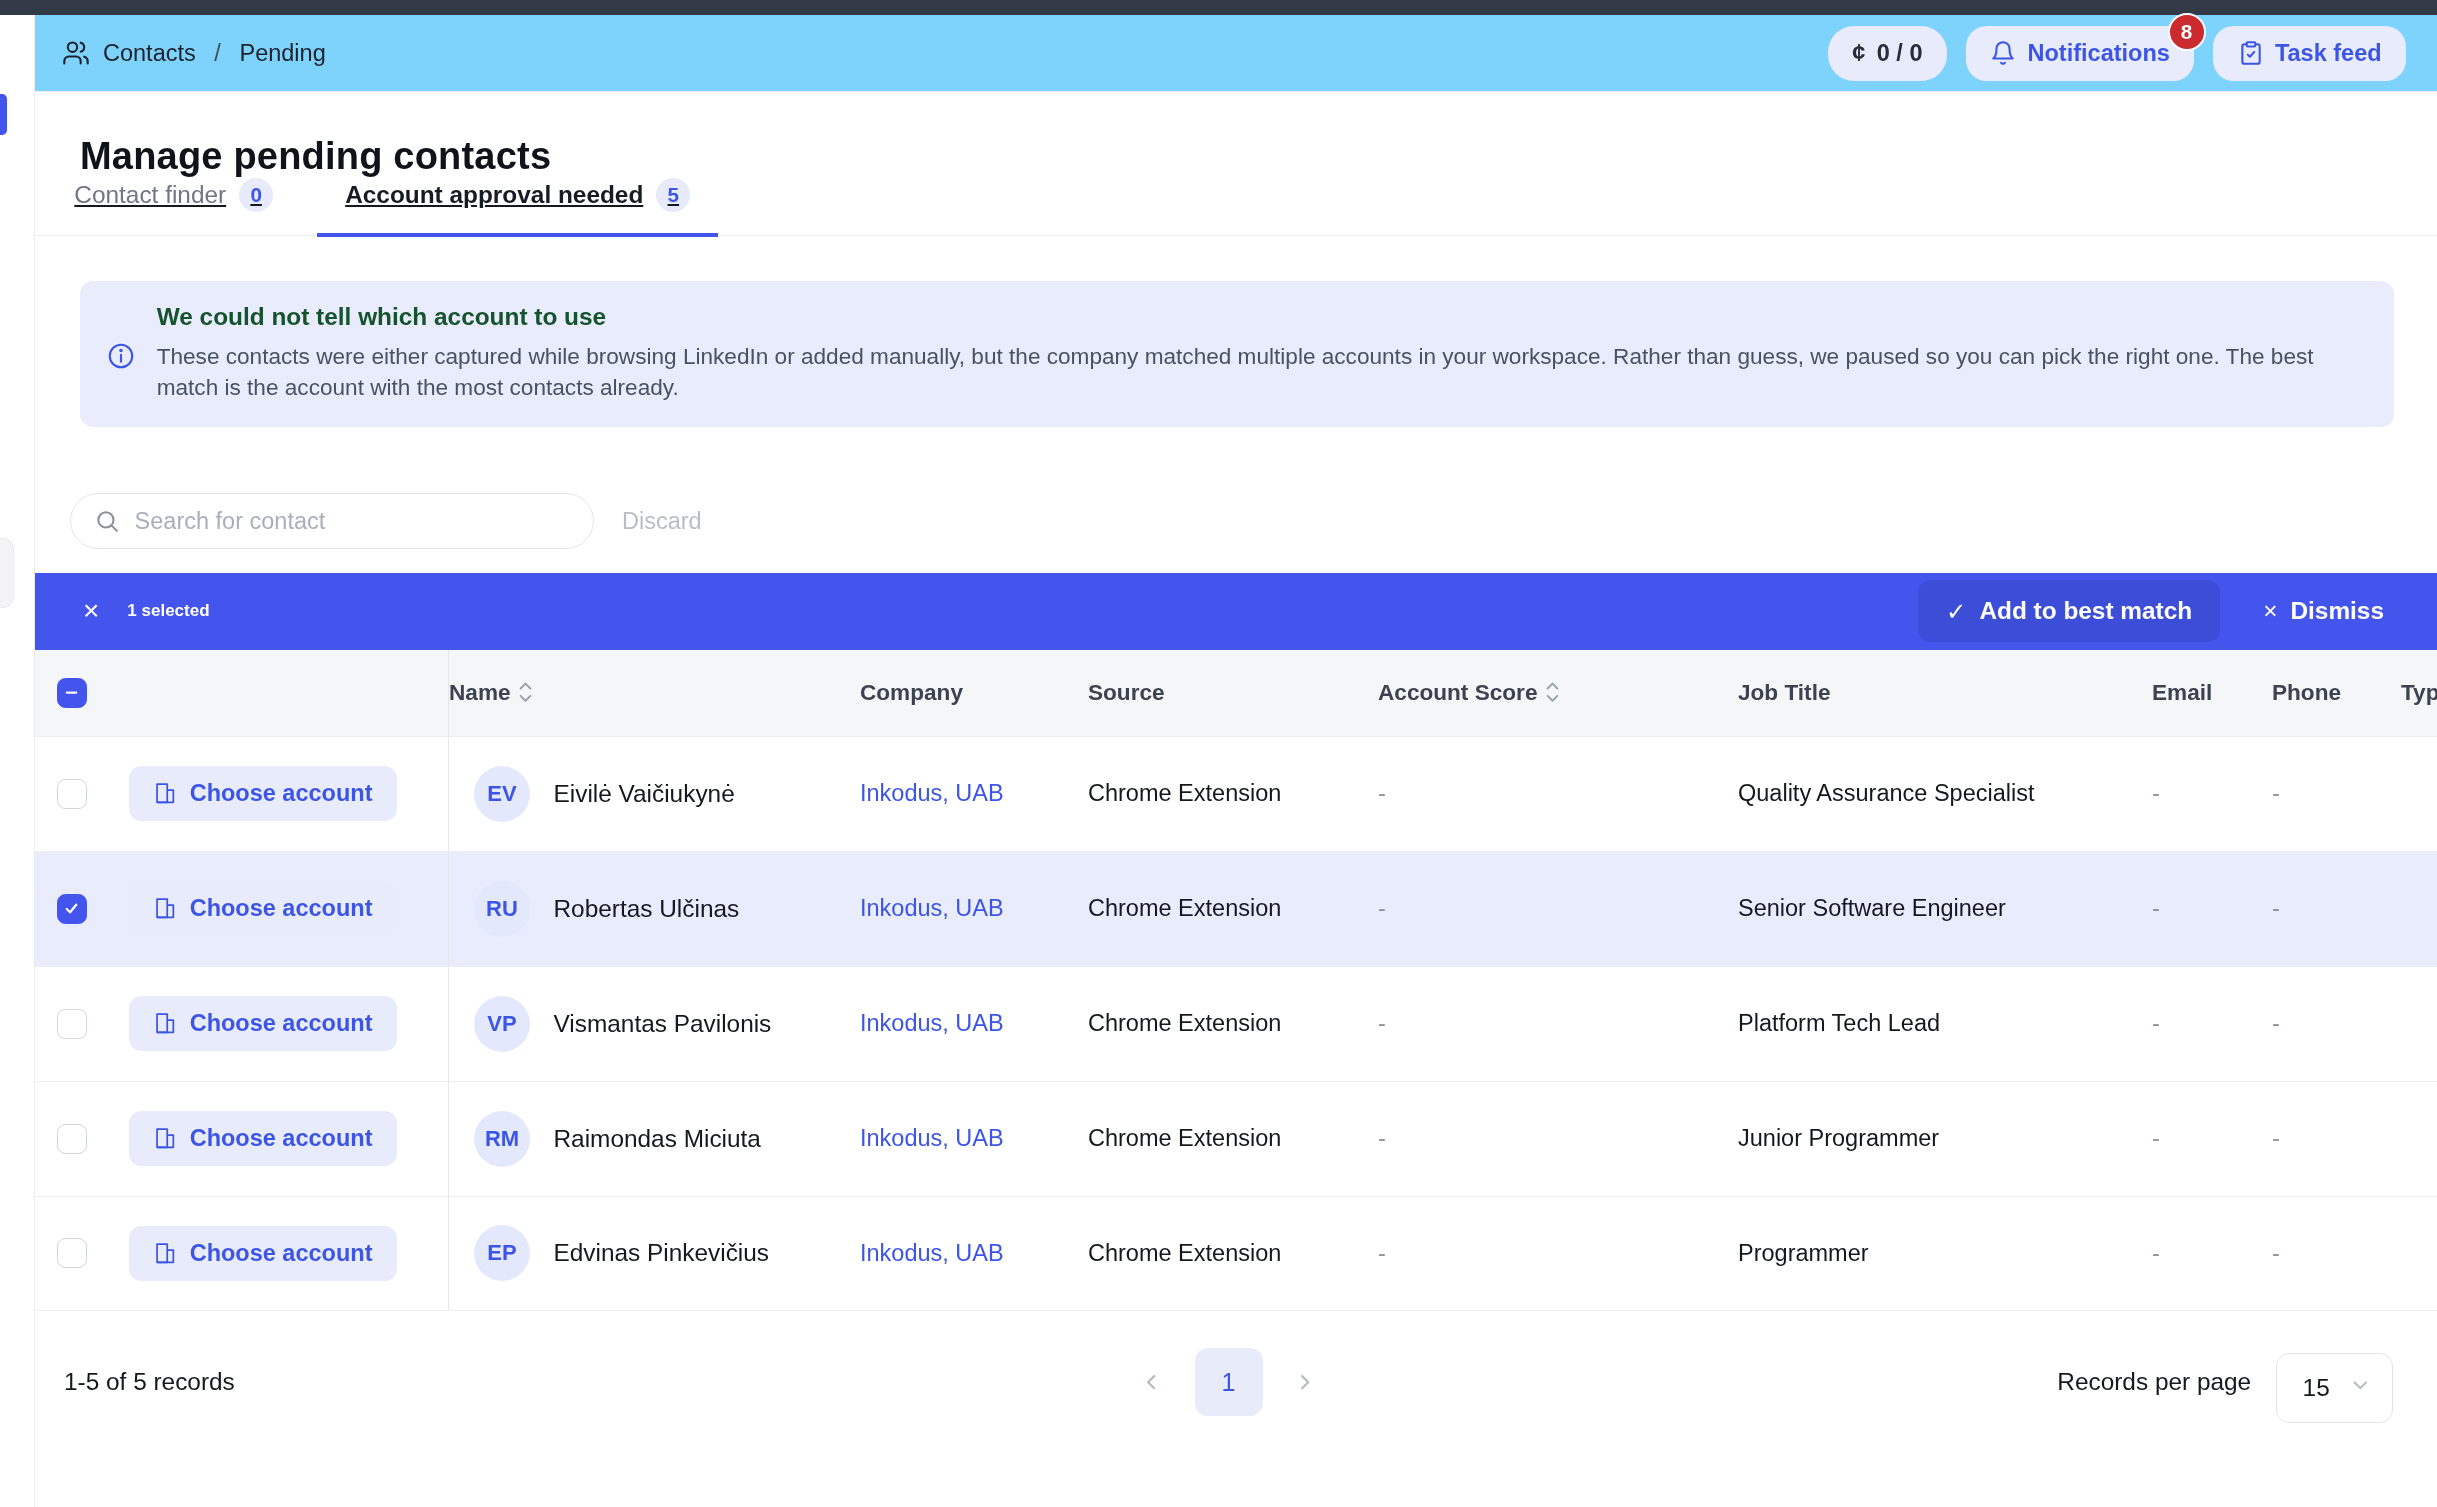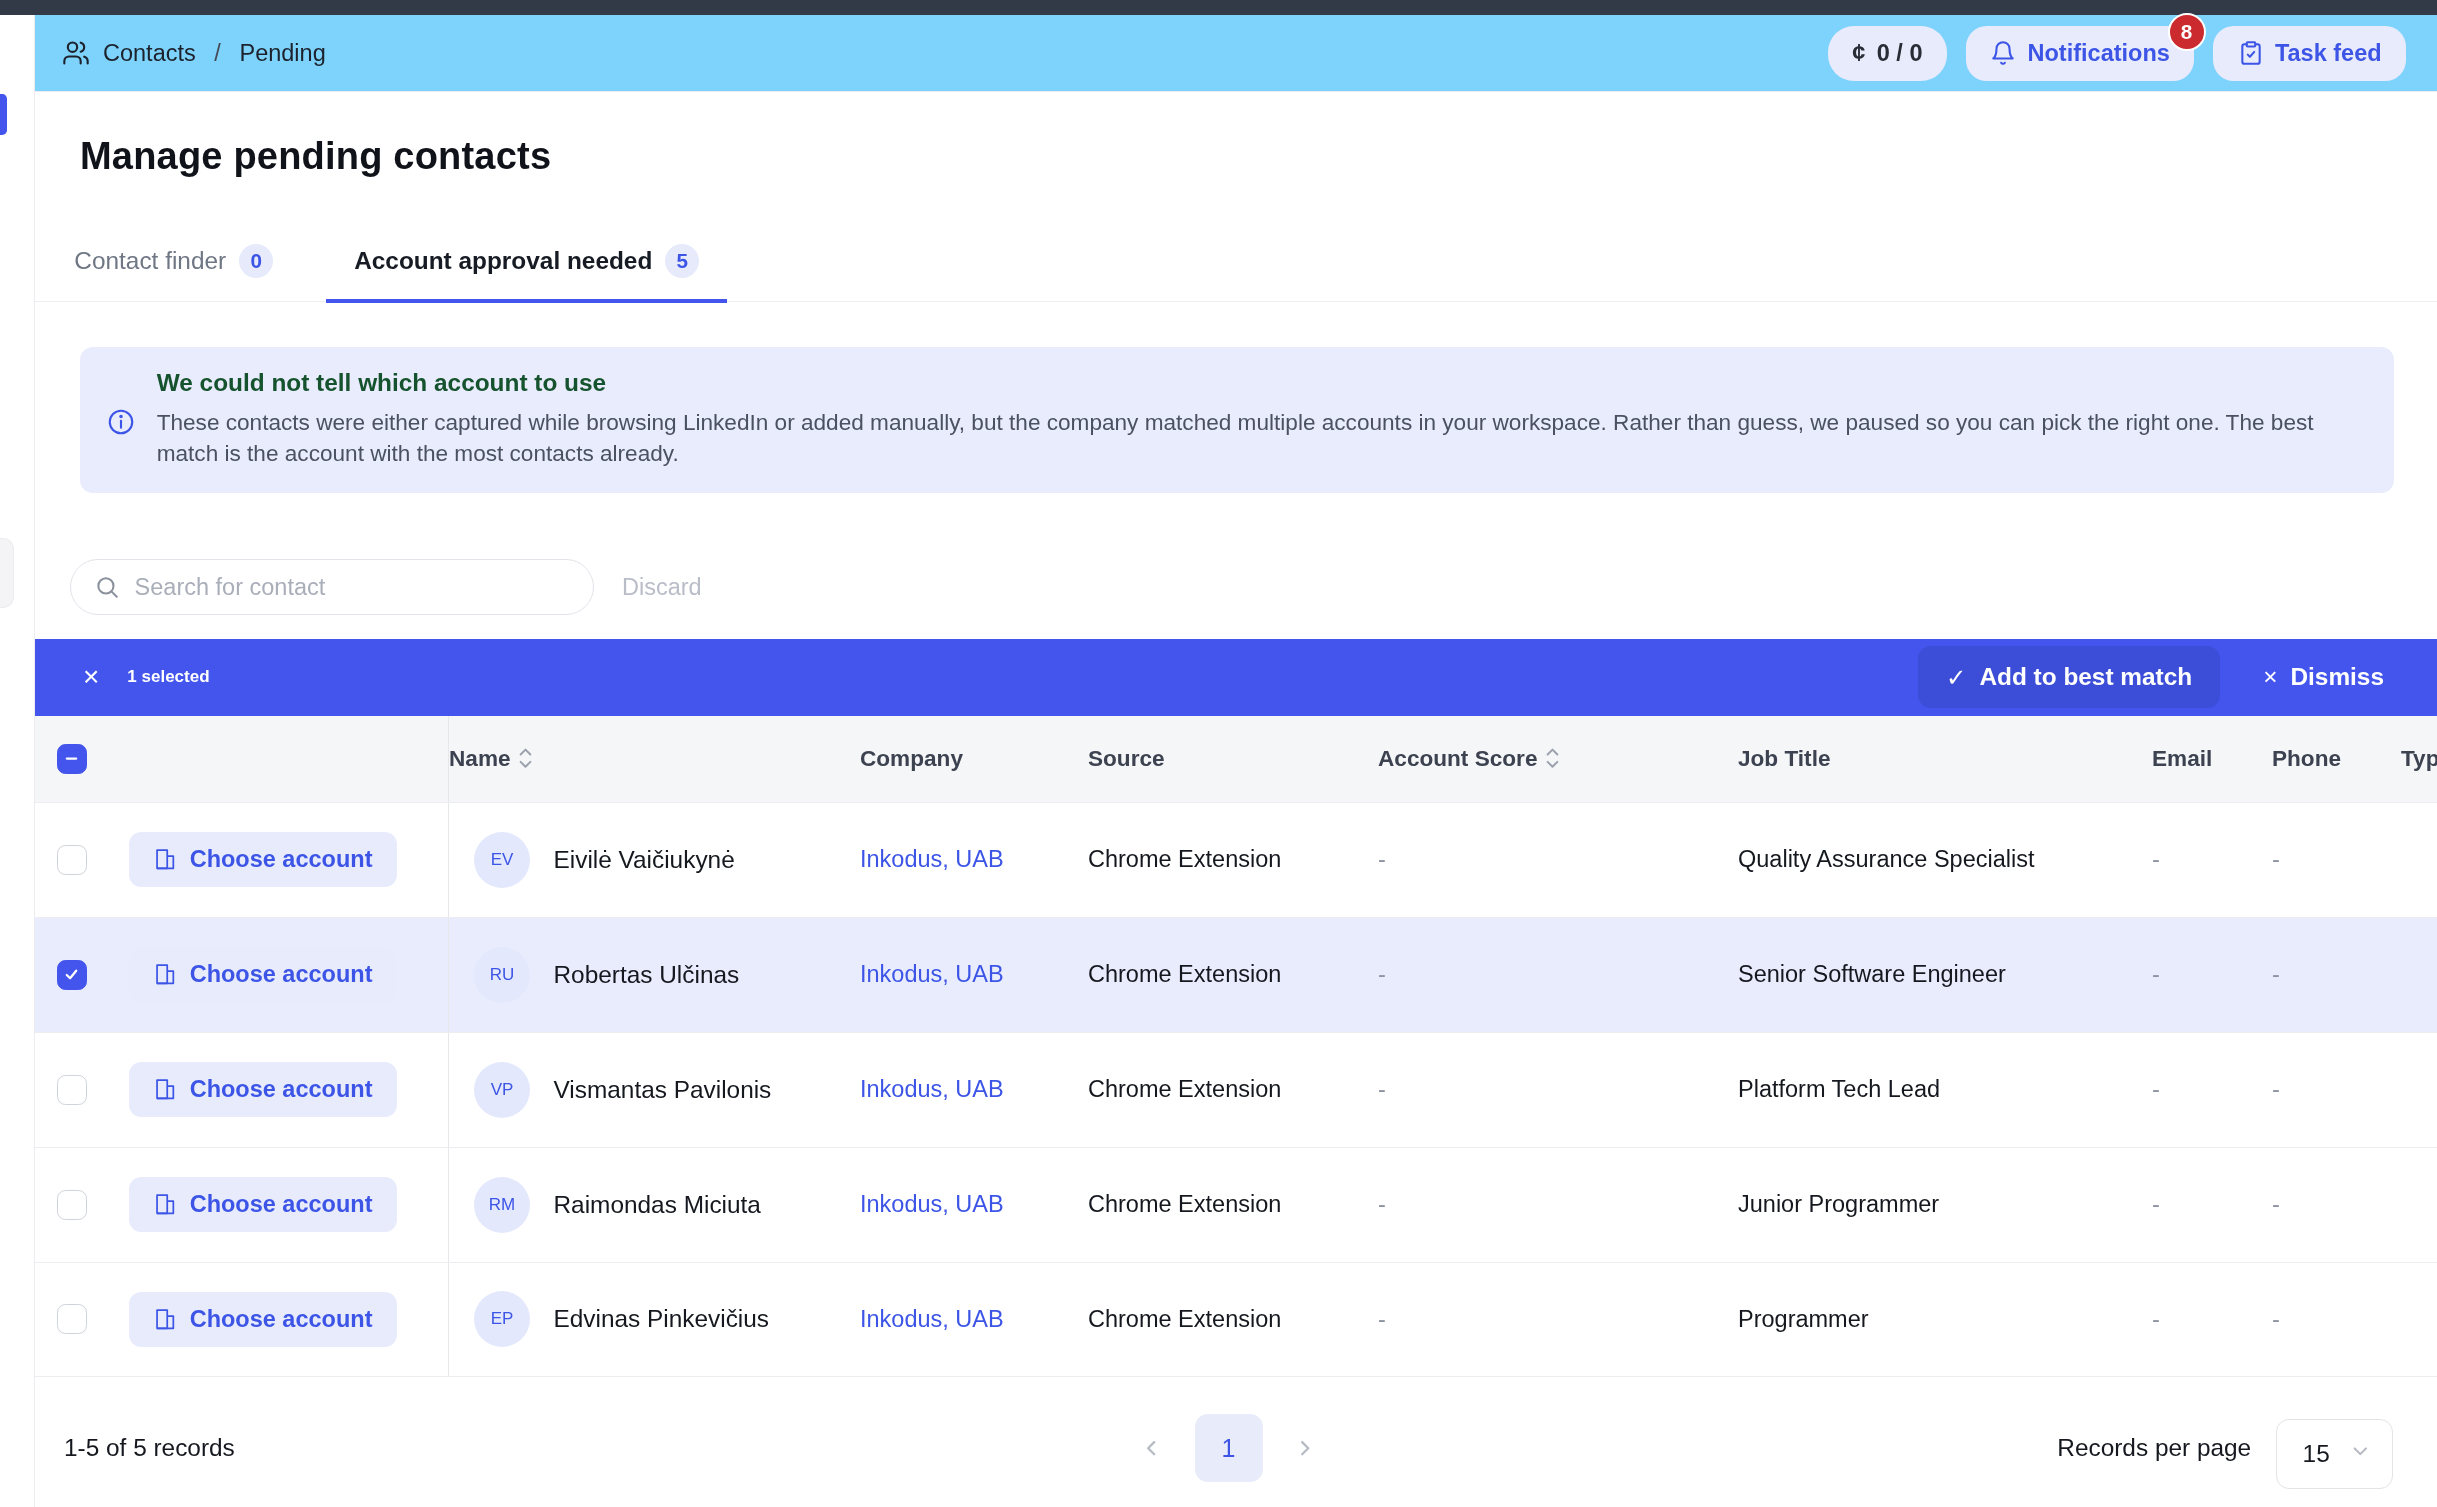--- a/index.html
+++ b/index.html
@@ -27,22 +27,22 @@
   .pill { display:flex; align-items:center; gap:11.3px; background:#e8ebfc; border:none;
     border-radius:20.7px; padding:0 24.4px; height:55px; font-size:23.5px; font-weight:700;
     color:#3c55e6; font-family:inherit; cursor:pointer; position:relative; }
   .pill.credits { color:#272c35; border-radius:26px; }
   .badge-dot { position:absolute; top:-13px; right:-11.3px; min-width:38px; height:38px; border-radius:50%;
     background:#cb2a2e; border:2.8px solid #fff; color:#fff; font-size:20.7px; font-weight:700;
     display:flex; align-items:center; justify-content:center; }
 
   
   .page-title { padding:43px 0 0 45px; font-size:38px; font-weight:700; color:#101319; letter-spacing:0.2px; }
-  .tabs { display:flex; align-items:flex-end; gap:25px; padding-left:11.3px; margin-top:66px;
-    border-bottom:1.9px solid #eceef2; }
+  .tabs { display:flex; align-items:flex-end; gap:16px; padding-left:11.3px; 
+    border-bottom:1.9px solid #eceef2;text-decoration:underline; }
   .tab { display:flex; align-items:center; gap:13px; padding:0 28px 20.7px 28px; font-size:24.4px;
     color:#6f7684; cursor:pointer; border-bottom:4.7px solid transparent; margin-bottom:-1.9px; }
   .tab.active { color:#171b24; font-weight:700; border-bottom-color:#4355ec;text-align:center; }
   .tab-badge { background:#e6eafb; color:#3c55e6; font-size:20.7px; font-weight:700; min-width:34px;
     height:34px; border-radius:17px; display:flex; align-items:center; justify-content:center; padding:0 9.4px; }
 
   
   .banner { margin:45px 44px 0 45px; background:#e9ecfc; border-radius:13px; padding:22.6px 28px 24.4px 26px;
     display:flex; gap:20.7px; }
   .banner .info-wrap { padding-top:38px; }
@@ -85,21 +85,21 @@
   .checkbox { width:30px; height:30px; border-radius:8.5px; border:1.9px solid #cfd3da; background:#fff;
     cursor:pointer; display:flex; align-items:center; justify-content:center; padding:0; }
   .checkbox.checked, .checkbox.indet { background:#4355ec; border-color:#4355ec; }
   .checkbox .glyph { display:none; }
   .checkbox.checked .glyph, .checkbox.indet .glyph { display:block; }
   .choose-btn { display:flex; align-items:center; gap:12.2px; height:55px; padding:0 24.4px;
     background:#e8ebfc; border:none; border-radius:12.2px; color:#3c55e6; font-size:23.5px; font-weight:700;
     font-family:inherit; cursor:pointer; }
   .cell-name { display:flex; align-items:center; gap:23.5px; padding-left:25px; }
   .avatar { width:56px; height:56px; border-radius:50%; background:#e3e8fc; color:#3c55e6;
-    font-size:17px; font-weight:400; display:flex; align-items:center; justify-content:center; flex:0 0 56px; }
+    font-size:22px; font-weight:700; display:flex; align-items:center; justify-content:center; flex:0 0 56px; }
   .pname { font-size:24.4px; color:#15181e; }
   .company { color:#3c55e6; cursor:pointer; text-decoration:none; }
   .dash { color:#8d93a0; }
 
   
   .pagination { margin-top:32px; display:flex; align-items:center; padding:0 45px 0 29px; height:79px; }
   .pg-left { flex:1; font-size:24.4px; color:#15181e; }
   .pg-center { display:flex; align-items:center; gap:24.4px; }
   .pg-arrow { background:none; border:none; cursor:pointer; display:flex; padding:5.6px; }
   .pg-num { width:68px; height:68px; border-radius:13px; background:#e8ebfa; border:none; color:#3c55e6;

